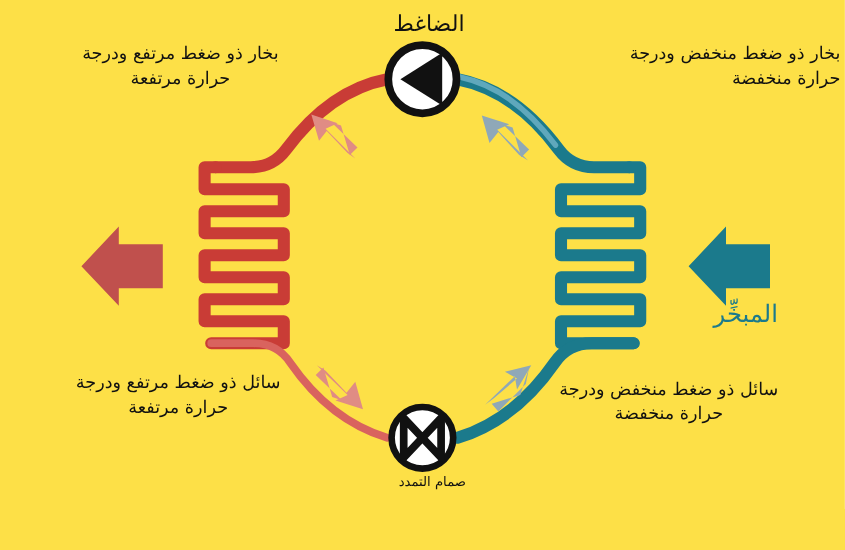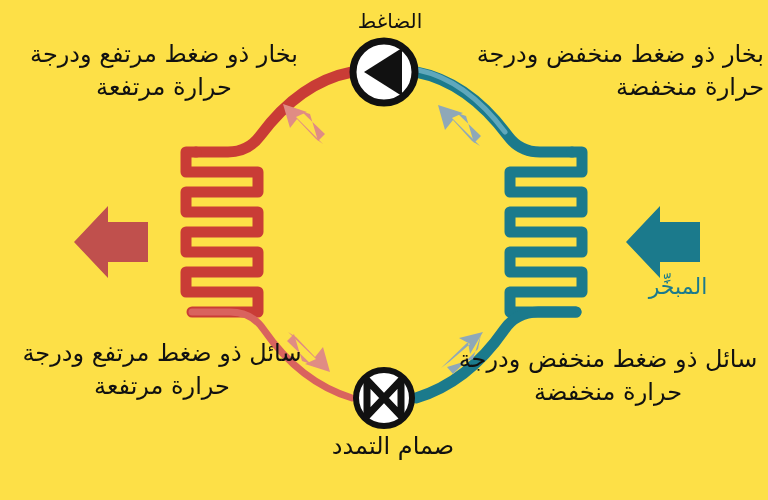--- a/index.html
+++ b/index.html
@@ -25,36 +25,36 @@
     left: 0;
     top: 0;
     width: 768px;
     height: 500px;
   }
   .label {
     position: absolute;
     direction: rtl;
     text-align: center;
     color: #111111;
-    font-size: 24px;
+    font-size: 16px;
     line-height: 1.38;
     white-space: pre-line;
     letter-spacing: 0px;
   }
   #label-compressor {
     left: 300px;
     top: 8px;
     width: 180px;
     font-size: 20px;
   }
   #label-expansion-valve {
     left: 298px;
     top: 430px;
     width: 190px;
-    font-size: 24px;
+    font-size: 12px;
   }
   #label-vapor-high {
     left: 8px;
     top: 38px;
     width: 312px;
   }
   #label-vapor-low {
     left: 452px;
     top: 38px;
     width: 312px;

